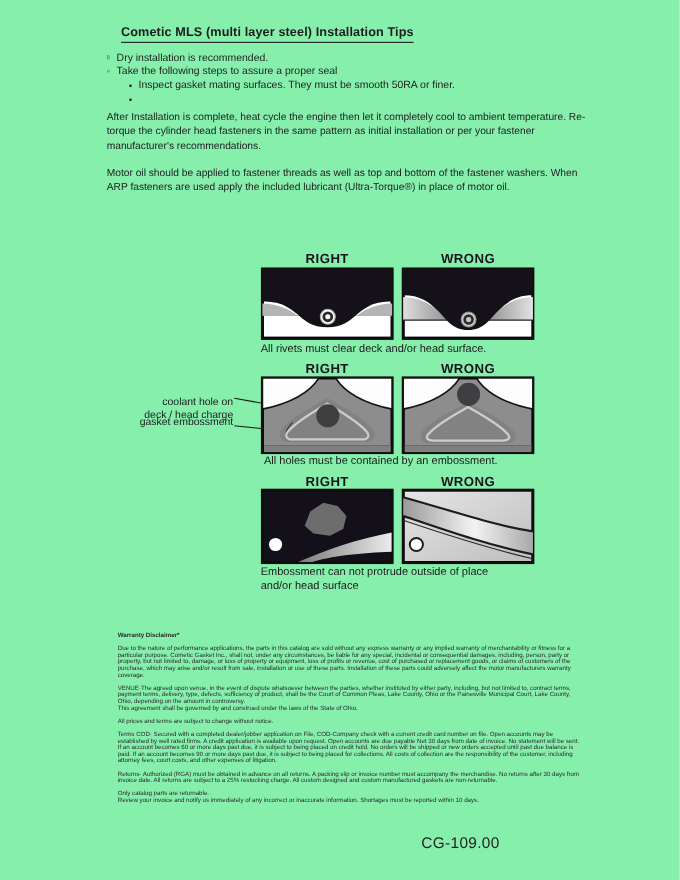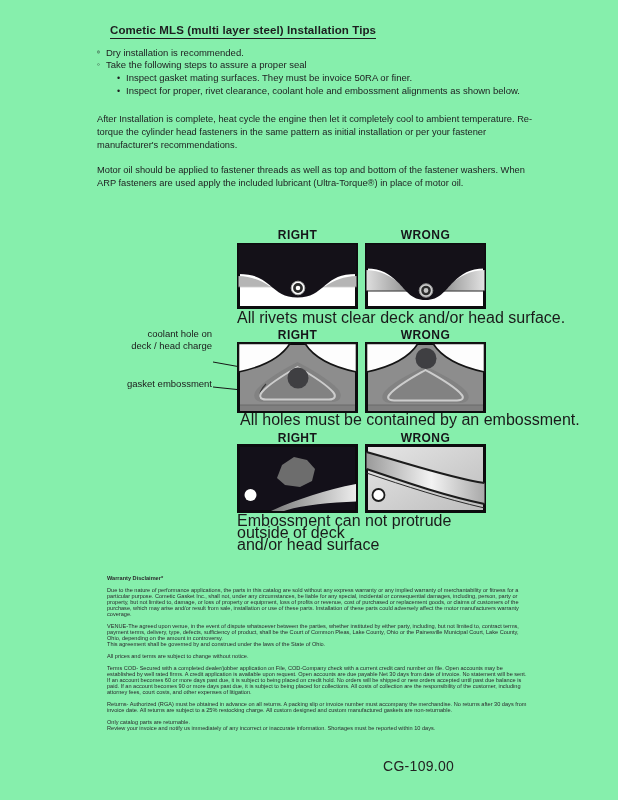--- a/index.html
+++ b/index.html
@@ -22,21 +22,21 @@
   .sub-row .glyph{position:absolute;left:20px;top:0;font-size:9px;line-height:12.2px;}
 
   .diesel{margin-top:16px;}
   .diesel-heading{font-size:11px;font-weight:bold;margin:0 0 7px 0;}
   .diesel p{margin:0 0 12px 0;font-size:9.3px;line-height:13px;width:437px;}
   .diesel .note{margin-top:2px;}
 
   
   .abs{position:absolute;}
   .rw-label{width:121px;text-align:center;font-size:12px;font-weight:600;letter-spacing:.4px;color:#16161a;}
-  .caption{font-size:16px;line-height:12px;color:#1a1a1a;}
+  .caption{font-size:10px;line-height:12px;color:#1a1a1a;}
   .ann{width:112px;text-align:right;font-size:9.5px;line-height:11.5px;color:#1a1a1a;}
   svg{display:block;}
 
   
   .legal{position:absolute;left:107px;top:575px;width:420px;font-size:5.6px;line-height:6.15px;color:#2a2a2c;}
   .legal .lh{font-weight:bold;margin:0 0 5.5px 0;}
   .legal p{margin:0 0 5.5px 0;}
   .legal p.tight{margin:0;}
 
   .footer-code{position:absolute;left:383px;top:758px;font-size:14px;letter-spacing:.3px;color:#222;}
@@ -55,25 +55,24 @@
     <div class="bullet-row">
       <span class="glyph">◦</span>
       <span>Dry installation is recommended.</span>
     </div>
     <div class="bullet-row">
       <span class="glyph">◦</span>
       <span>Take the following steps to assure a proper seal</span>
     </div>
     <div class="sub-row">
       <span class="glyph">•</span>
-      <span>Inspect gasket mating surfaces.  They must be invoice 50RA or finer.</span>
+      <span>Inspect gasket mating surfaces.  They must be smooth 50RA or finer.</span>
     </div>
     <div class="sub-row">
       <span class="glyph">•</span>
-      <span>Inspect for proper, rivet clearance, coolant hole and embossment alignments as shown below.</span>
     </div>
 
     <div class="diesel">
       <p>After Installation is complete, heat cycle the engine then let it completely cool to ambient temperature. Re-torque the cylinder head fasteners in the same pattern as initial installation or per your fastener manufacturer's recommendations.</p>
       <p>Motor oil should be applied to fastener threads as well as top and bottom of the fastener washers. When ARP fasteners are used apply the included lubricant (Ultra-Torque®) in place of motor oil.</p>
     </div>
   </div>
 
   <div class="abs rw-label" style="left:237px;top:228px;">RIGHT</div>
   <div class="abs rw-label" style="left:365px;top:228px;">WRONG</div>
@@ -106,21 +105,21 @@
     <path d="M1.5 1.5 H119.5 V25.5 C104 25.5 97 31 88.5 39 C79.5 47.5 75 57 60.5 57 C46 57 41.5 47.5 32.5 39 C24 31 17 25.5 1.5 25.5 Z" fill="#141118"></path>
     <circle cx="61" cy="47.5" r="6.8" fill="#cfcfcf" stroke="#8a8a8a" stroke-width="1"></circle>
     <circle cx="61" cy="47.5" r="3.6" fill="#c4c4c4" stroke="#2b2b2b" stroke-width="2.4"></circle>
   </svg>
 
   <div class="abs caption" style="left:237px;top:312px;">All rivets must clear deck and/or head surface.</div>
 
   <div class="abs rw-label" style="left:237px;top:328px;">RIGHT</div>
   <div class="abs rw-label" style="left:365px;top:328px;">WRONG</div>
 
-  <div class="abs ann" style="left:100px;top:328px;text-align:right;">
+  <div class="abs ann" style="left:100px;top:360px;text-align:right;">
     <div>coolant hole on</div>
     <div>deck / head charge</div>
   </div>
   <div class="abs ann" style="left:100px;top:378px;">
     <div>gasket embossment</div>
   </div>
 
   <svg class="abs" style="left:100px;top:330px;" width="200" height="80" viewBox="0 0 200 80">
     <line x1="113" y1="32" x2="196" y2="47" stroke="#161616" stroke-width="1"></line>
     <line x1="113" y1="57" x2="161" y2="62" stroke="#161616" stroke-width="1"></line>
@@ -181,21 +180,21 @@
     </defs>
     <rect x="1.5" y="1.5" width="118" height="66" fill="url(#r3b)" stroke="#0c0c0e" stroke-width="3"></rect>
     <path d="M1.5 8 C45 20 85 34 119.5 39 L119.5 60 C80 52 40 38 1.5 25 Z" fill="url(#r3c)"></path>
     <path d="M1.5 8 C45 20 85 34 119.5 39" stroke="#1c1c1c" stroke-width="2" fill="none"></path>
     <path d="M1.5 25 C40 38 80 52 119.5 60" stroke="#1c1c1c" stroke-width="2" fill="none"></path>
     <path d="M1.5 29 C40 42 80 55 119.5 64" stroke="#2a2a2a" stroke-width="1" fill="none"></path>
     <circle cx="13.5" cy="51" r="6" fill="#ffffff" stroke="#1c1c1c" stroke-width="1.8"></circle>
   </svg>
 
   <div class="abs caption" style="left:237px;top:515px;width:230px;">
-    <div>Embossment can not protrude outside of deck</div>
+    <div>Embossment can not protrude outside of place</div>
     <div>and/or head surface</div>
   </div>
 
   <div class="legal">
     <p class="lh">Warranty Disclaimer*</p>
     <p>Due to the nature of performance applications, the parts in this catalog are sold without any express warranty or any implied warranty of merchantability or fitness for a particular purpose.  Cometic Gasket Inc., shall not, under any circumstances, be liable for any special, incidental or consequential damages, including, person, party or property, but not limited to, damage, or loss of property or equipment, loss of profits or revenue, cost of purchased or replacement goods, or claims of customers of the purchase, which may arise and/or result from sale, installation or use of these parts.  Installation of these parts could adversely affect the motor manufacturers warranty coverage.</p>
     <p class="tight">VENUE-The agreed upon venue, in the event of dispute whatsoever between the parties, whether instituted by either party, including, but not limited to, contract terms, payment terms, delivery, type, defects, sufficiency of product, shall be the Court of Common Pleas, Lake County, Ohio or the Painesville Municipal Court, Lake County, Ohio, depending on the amount in controversy.</p>
     <p>This agreement shall be governed by and construed under the laws of the State of Ohio.</p>
     <p>All prices and terms are subject to change without notice.</p>
     <p>Terms COD- Secured with a completed dealer/jobber application on File, COD-Company check with a current credit card number on file.  Open accounts may be established by well rated firms.  A credit application is available upon request.  Open accounts are due payable Net 30 days from date of invoice.  No statement will be sent.  If an account becomes 60 or more days past due, it is subject to being placed on credit hold.  No orders will be shipped or new orders accepted until past due balance is paid.  If an account becomes 90 or more days past due, it is subject to being placed for collections.  All costs of collection are the responsibility of the customer, including attorney fees, court costs, and other expenses of litigation.</p>

